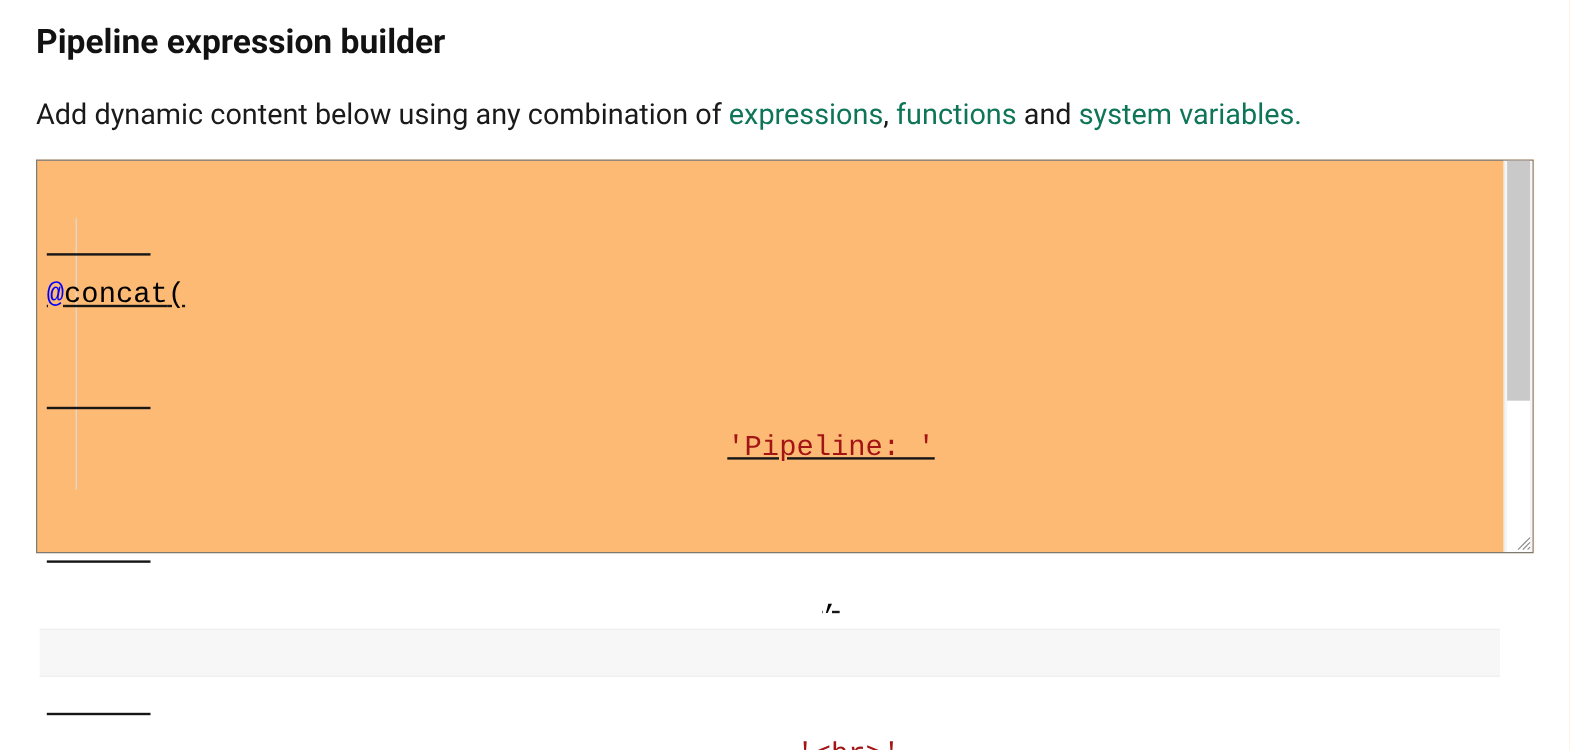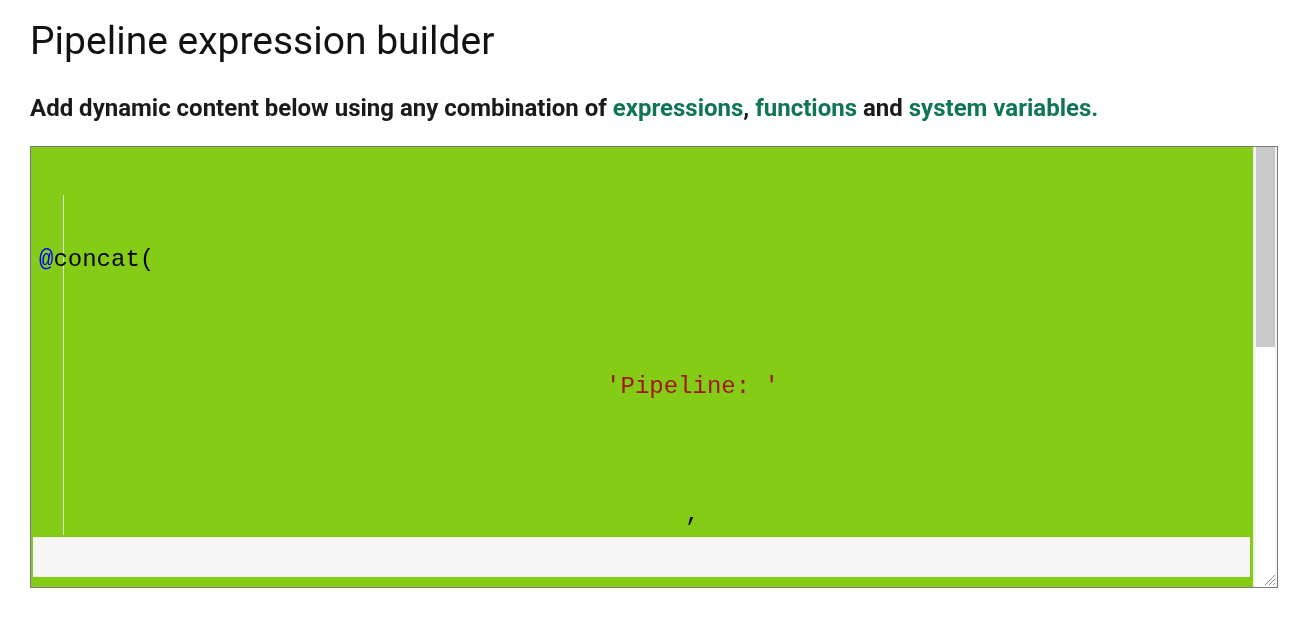--- a/index.html
+++ b/index.html
@@ -11,41 +11,42 @@
     width: 1308px;
     height: 625px;
     background: #ffffff;
     font-family: "Segoe UI", -apple-system, BlinkMacSystemFont, Roboto, "Helvetica Neue", Arial, sans-serif;
     color: #161616;
   }
   .container {
     padding: 18px 30px 10px 30px;
   }
   .title {
-    font-size: 39px;
-    font-weight: 400;
+    font-size: 28px;
+    font-weight: 700;
     margin: 0 0 28px 0;
     color: #121212;
   }
   .subtitle {
     font-size: 24px;
-    font-weight: 700;
+    font-weight: 400;
     margin: 16px 0 22px 0;
     color: #1a1a1a;
     line-height: 1.35;
   }
   .subtitle a {
     color: #0f7557;
     text-decoration: none;
   }
   .editor-wrap {
     position: relative;
     border: 1px solid #7a7a7a;
-    background: #84cc16;
-    height: 442px;
+    background: #fdba74;
+    height: 328px;
+    text-decoration: underline;
   }
   .editor {
     position: absolute;
     top: 0;
     left: 0;
     right: 25px; 
     bottom: 0;
     padding: 6px 6px 0 8px;
     font-family: Consolas, "Courier New", monospace;
     font-size: 24px;

